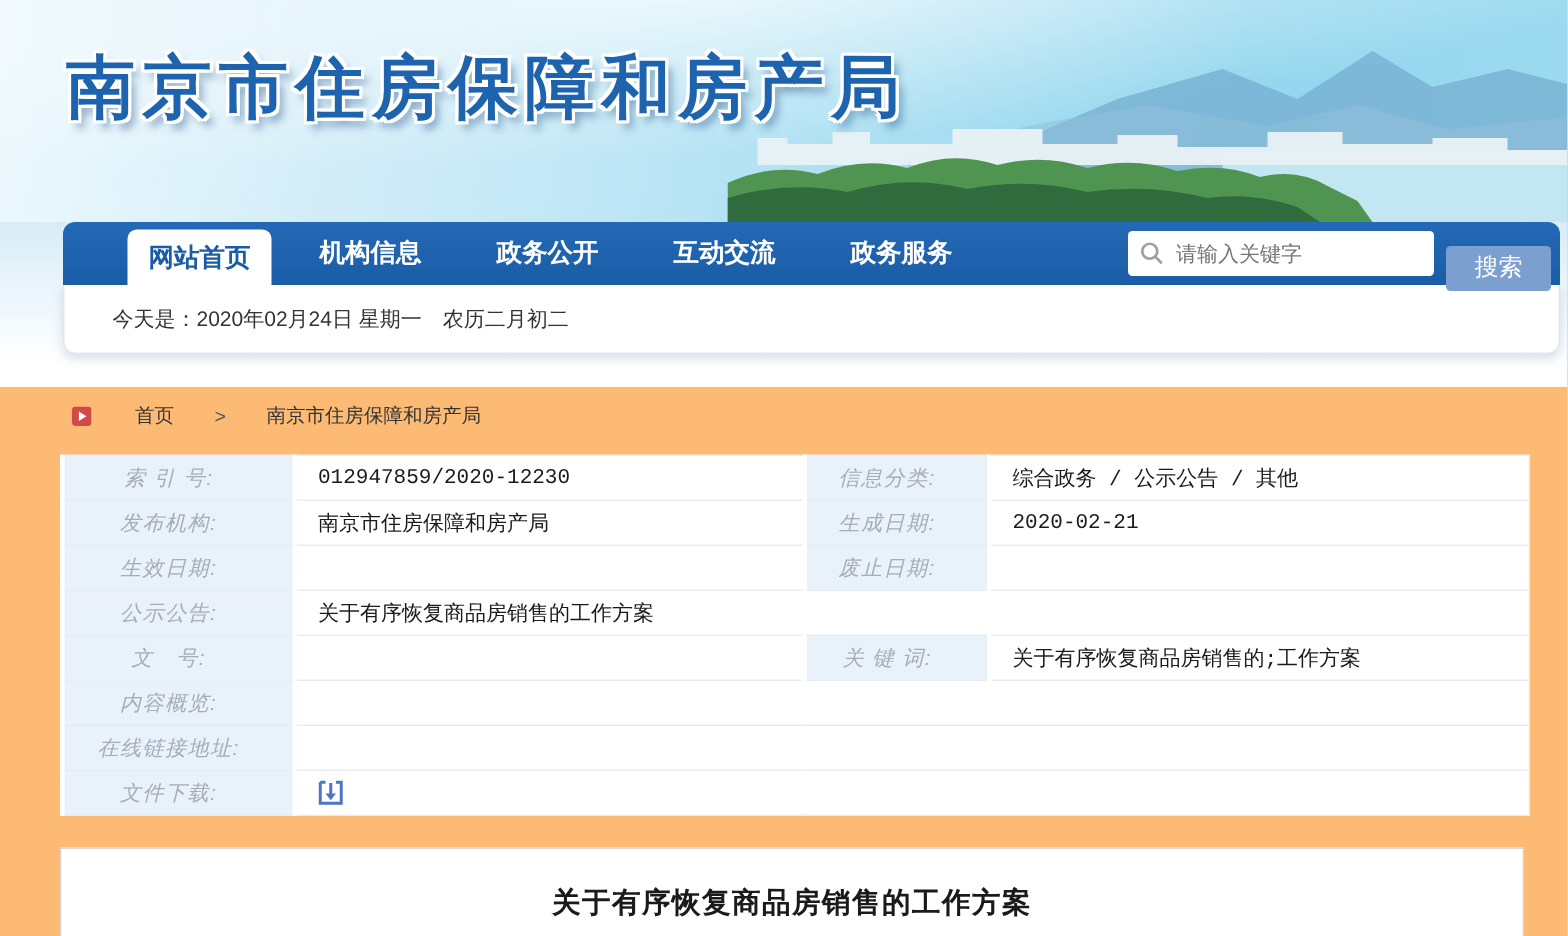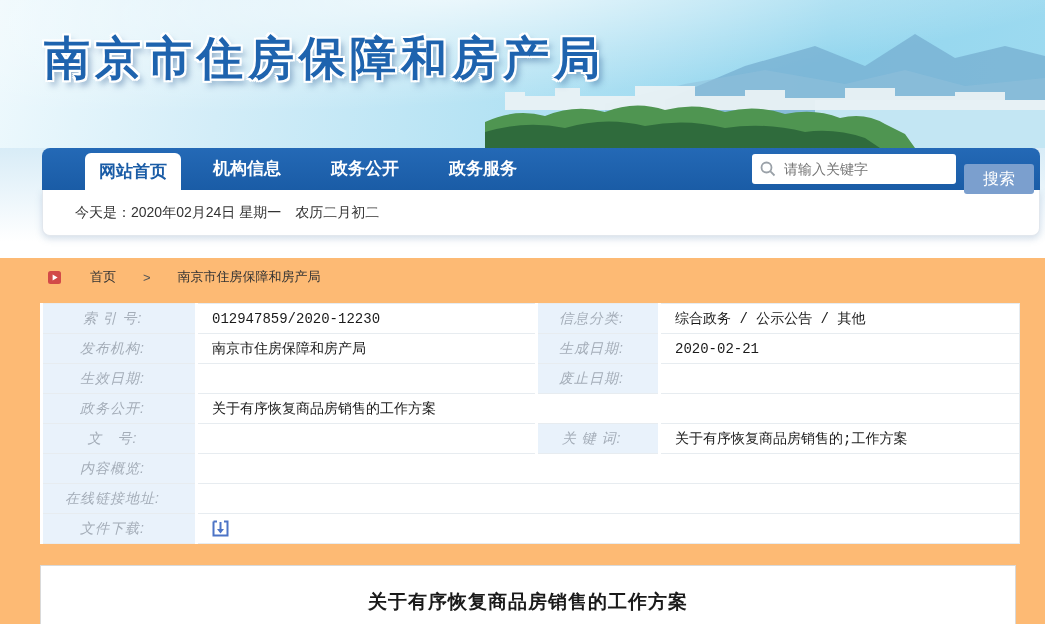--- a/index.html
+++ b/index.html
@@ -88,20 +88,21 @@
     <div class="banner-title">南京市住房保障和房产局</div>
   </div>
 
   <div class="fade-bg"></div>
 
   <div class="nav-wrap">
     <div class="navbar">
       <div class="tab active">网站首页</div>
       <div class="tab plain t1">机构信息</div>
       <div class="tab plain t2">政务公开</div>
+      <div class="tab plain t3">互动交流</div>
       <div class="tab plain t4">政务服务</div>
       <div class="search-box">
         <svg class="mag" viewBox="0 0 16 16">
           <circle cx="6.5" cy="6.5" r="5" fill="none" stroke="#9aa1a8" stroke-width="1.8"></circle>
           <line x1="10.2" y1="10.2" x2="14.5" y2="14.5" stroke="#9aa1a8" stroke-width="1.8"></line>
         </svg>
         <input class="search-input" type="text" placeholder="请输入关键字" style="">
       </div>
       <button class="search-btn">搜索</button>
     </div>
@@ -140,21 +141,21 @@
       <td class="lbl">生成日期:</td>
       <td class="val">2020-02-21</td>
     </tr>
     <tr>
       <td class="lbl">生效日期:</td>
       <td class="val"></td>
       <td class="lbl">废止日期:</td>
       <td class="val"></td>
     </tr>
     <tr>
-      <td class="lbl">政务公开:</td>
+      <td class="lbl">公示公告:</td>
       <td class="val" colspan="3">关于有序恢复商品房销售的工作方案</td>
     </tr>
     <tr>
       <td class="lbl">文　号:</td>
       <td class="val"></td>
       <td class="lbl">关 键 词:</td>
       <td class="val">关于有序恢复商品房销售的;工作方案</td>
     </tr>
     <tr>
       <td class="lbl">内容概览:</td>

